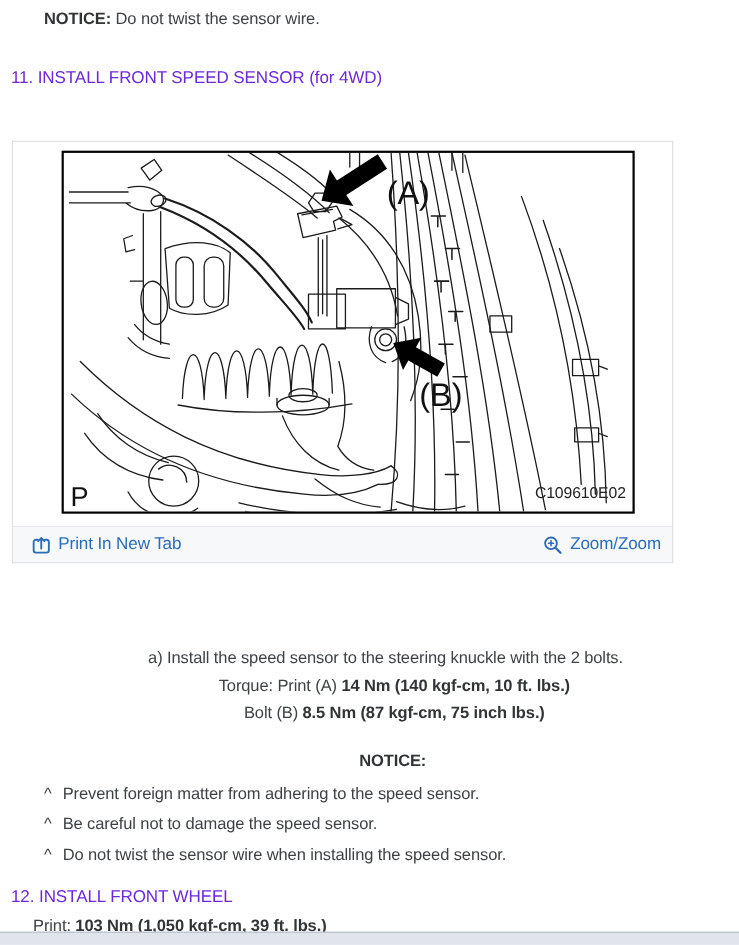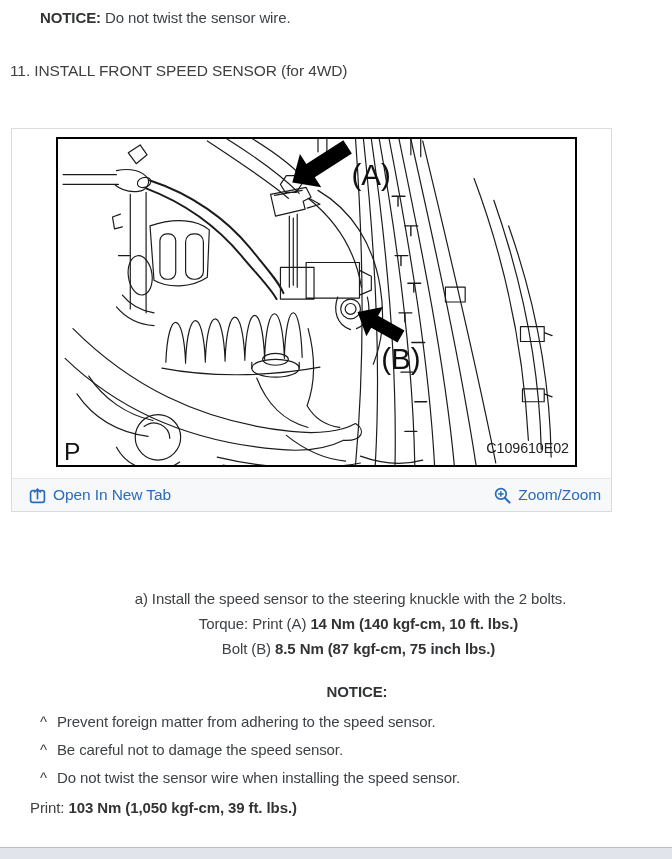--- a/index.html
+++ b/index.html
@@ -6,21 +6,21 @@
   html,body { margin:0; padding:0; }
   body {
     width:672px; height:859px; position:relative; overflow:hidden;
     background:#ffffff; color:#3e4245;
     font-family:"Liberation Sans", sans-serif; font-size:15px;
     letter-spacing:-0.1px;
   }
   b, strong { color:#313335; font-weight:700; }
 
   .top-notice { margin:9px 0 0 40px; line-height:18px; }
-  .step-heading { margin:0; font-size:15.5px; font-weight:400; color:#404040; }
+  .step-heading { margin:0; font-size:15.5px; font-weight:400; color:#6d28d9; }
   .step-11 { margin:34px 0 0 10px; line-height:19px; }
 
   .figure-card {
     margin:48px 0 0 11px; width:601px;
     border:1px solid #d9dbde; background:#ffffff;
   }
   .figure-image { position:relative; height:349px; background:#ffffff; }
   .frame {
     position:absolute; left:44px; top:8px;
     width:521px; height:330px; border:2px solid #000; background:#fff;
@@ -149,21 +149,21 @@
           <text x="516" y="318" font-size="14.5" text-anchor="end" fill="#222">C109610E02</text>
         </svg>
       </div>
     </div>
     <div class="figure-toolbar">
       <a class="tb-link">
         <svg width="17" height="17" viewBox="0 0 16 16">
           <path d="M5,3.5 H3.5 a2,2 0 0 0 -2,2 v7 a2,2 0 0 0 2,2 h9 a2,2 0 0 0 2,-2 v-7 a2,2 0 0 0 -2,-2 H11" fill="none" stroke="currentColor" stroke-width="1.6" stroke-linecap="round"></path>
           <path d="M8,11 V2 M5.3,4.7 L8,2 L10.7,4.7" fill="none" stroke="currentColor" stroke-width="1.6" stroke-linecap="round" stroke-linejoin="round"></path>
         </svg>
-        <span>Open In New Tab</span>
+        <span>Print In New Tab</span>
       </a>
       <a class="tb-link">
         <svg width="17" height="17" viewBox="0 0 16 16">
           <circle cx="6.5" cy="6.5" r="5" fill="none" stroke="currentColor" stroke-width="1.6"></circle>
           <path d="M10.3,10.3 L14.6,14.6" stroke="currentColor" stroke-width="2" stroke-linecap="round"></path>
           <path d="M6.5,4.4 V8.6 M4.4,6.5 H8.6" stroke="currentColor" stroke-width="1.4" stroke-linecap="round"></path>
         </svg>
         <span>Zoom/Zoom</span>
       </a>
     </div>
@@ -184,17 +184,18 @@
           <span class="bullet">^</span>
           <span>Be careful not to damage the speed sensor.</span>
         </li>
       <li>
           <span class="bullet">^</span>
           <span>Do not twist the sensor wire when installing the speed sensor.</span>
         </li>
     </ul>
   </div>
 
+  <h2 class="step-heading step-12">12. INSTALL FRONT WHEEL</h2>
   <p class="line torque-12"><span>Print: </span><b>103 Nm (1,050 kgf-cm, 39 ft. lbs.)</b></p>
 
 </div>
 
 <div class="bottom-scrollbar"></div>
 
 </body></html>

